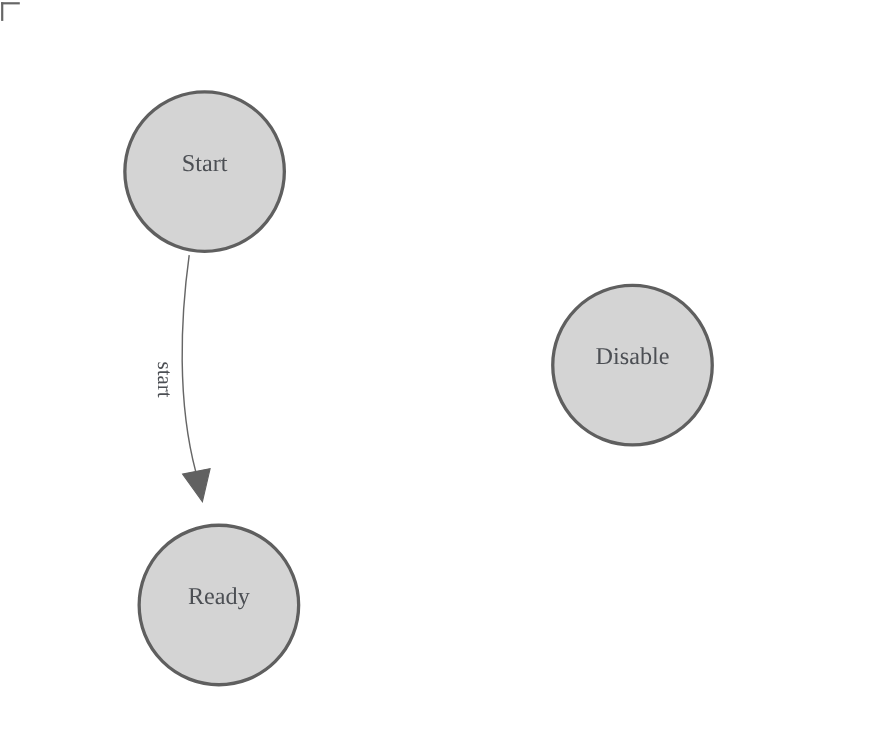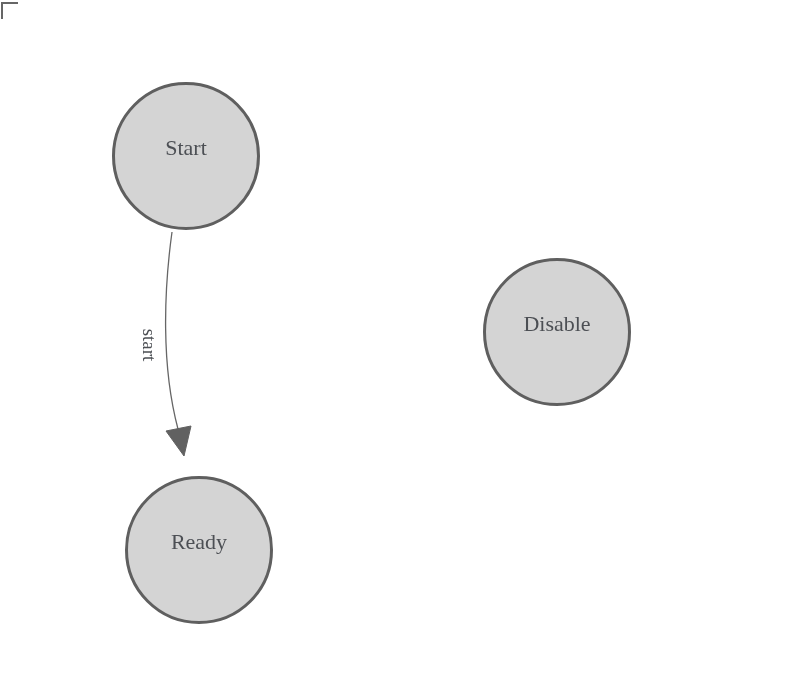--- a/index.html
+++ b/index.html
@@ -46,21 +46,21 @@
   }
   .state-node .node-label {
     position: relative;
     top: -8px;
     font-size: 22px;
     color: #4c4f54;
     user-select: none;
   }
   .node-start   { left: 112px; top: 82px;  }
   .node-ready   { left: 125px; top: 476px; }
-  .node-disable { left: 483px; top: 258px; text-align: center; }
+  .node-disable { left: 501px; top: 258px; text-align: center; }
   .edge-label {
     position: absolute;
     left: 127px;
     top: 335px;
     width: 44px;
     height: 20px;
     line-height: 20px;
     text-align: center;
     font-size: 19px;
     color: #4c4f54;

